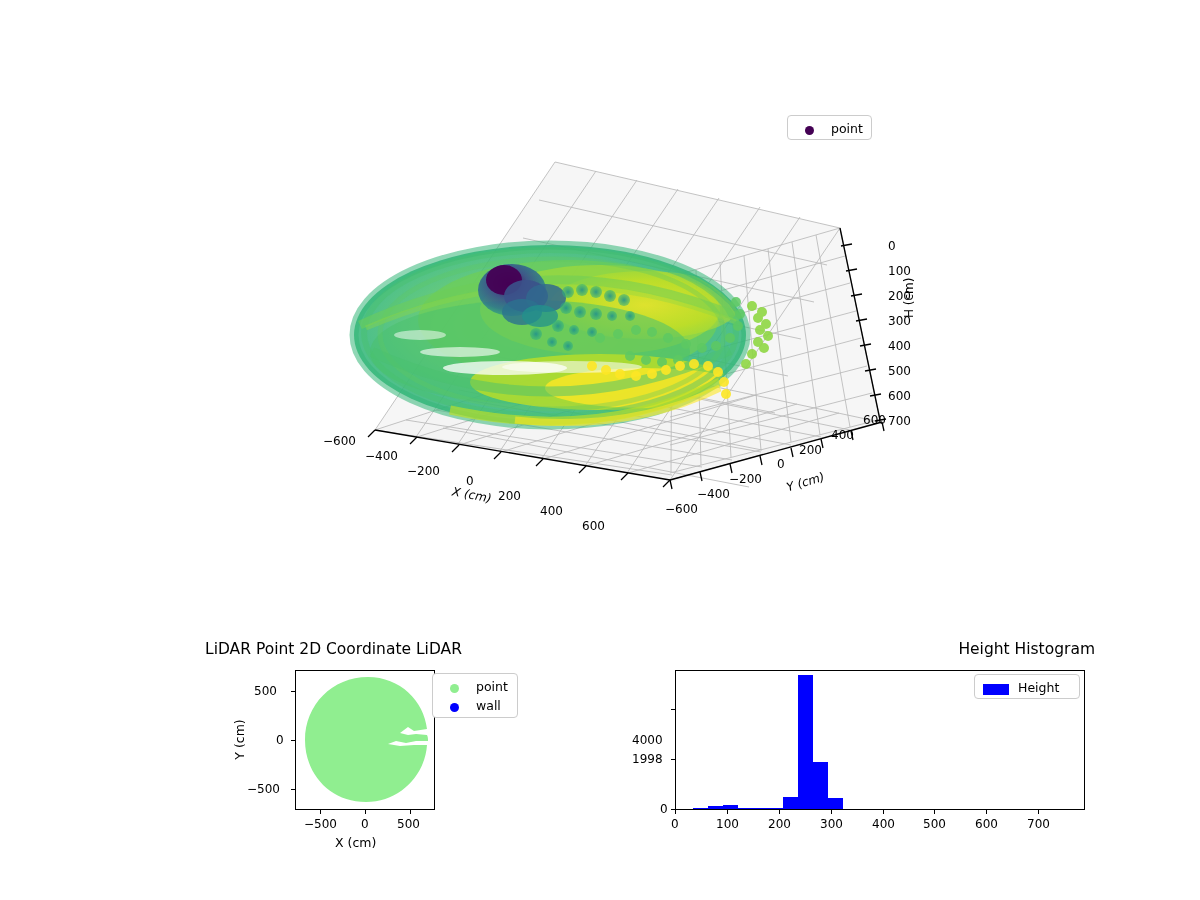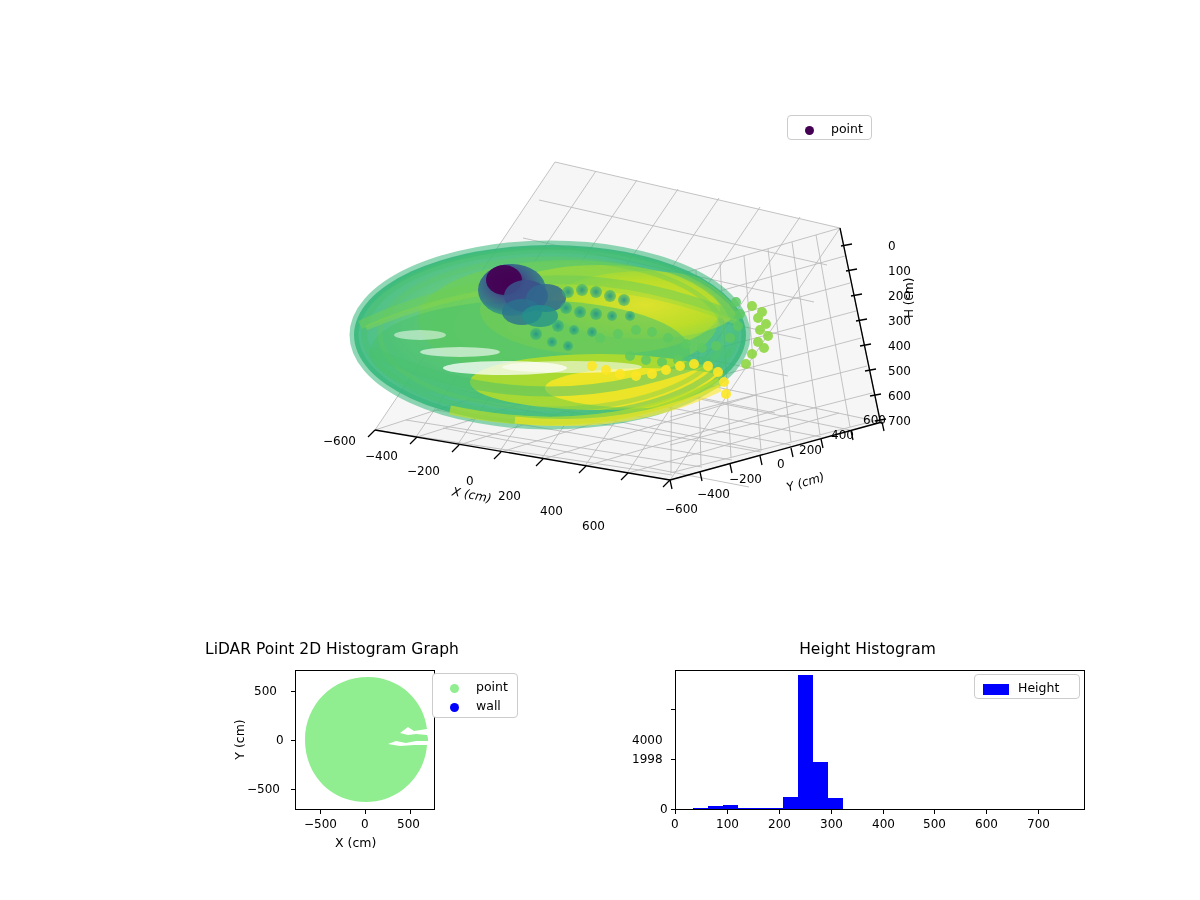--- a/index.html
+++ b/index.html
@@ -54,21 +54,21 @@
   .ax2d-title { position: absolute; left: 0; top: 0; font-size: 15.5px; white-space: nowrap; }
   #ax2d-box {
     position: absolute; left: 90px; top: 30px; width: 140px; height: 140px;
     border: 1.1px solid #000; box-sizing: border-box; background: #fff; overflow: hidden;
   }
   .tick2 { position: absolute; font-size: 12px; white-space: nowrap; }
   .ticker { position: absolute; background: #000; }
 
   
   #axh-wrap { position: absolute; left: 640px; top: 640px; width: 470px; height: 225px; }
-  .axh-title { position: absolute; left: 0; top: 0; width: 455px; text-align: center; font-size: 15.5px; }
+  .axh-title { position: absolute; left: 0; top: 0; width: 455px; text-align: right; font-size: 15.5px; }
   #axh-box {
     position: absolute; left: 35px; top: 30px; width: 410px; height: 140px;
     border: 1.1px solid #000; box-sizing: border-box; background: #fff; overflow: hidden;
   }
   .hbar { position: absolute; bottom: 0; }
   .rot90 { transform-origin: 50% 50%; }
 </style>
 </head>
 <body>
 
@@ -347,21 +347,21 @@
     <div class="tick3" style="left:588px; top:169px;">200</div>
     <div class="tick3" style="left:588px; top:194px;">300</div>
     <div class="tick3" style="left:588px; top:219px;">400</div>
     <div class="tick3" style="left:588px; top:244px;">500</div>
     <div class="tick3" style="left:588px; top:269px;">600</div>
     <div class="tick3" style="left:588px; top:294px;">700</div>
     <div class="axlabel3" style="left:602px; top:198px; transform:rotate(-90deg); transform-origin:left top;">H (cm)</div>
   </div>
 
   <div id="ax2d-wrap">
-    <div class="ax2d-title">LiDAR Point 2D Histogram Graph</div>
+    <div class="ax2d-title">LiDAR Point 2D Coordinate LiDAR</div>
 
     <div id="ax2d-box">
       <svg width="140" height="140" viewBox="0 0 140 140">
 
         <g>
           <path d="M 72 6
                    C 104 6 128 30 131 58
                    L 118 60 L 112 56 L 104 62 L 112 64 L 120 63 L 131 64
                    C 132 66 132 68 132 70
                    L 120 70 L 110 72 L 100 70 L 92 73 L 104 75 L 118 74 L 131 74

